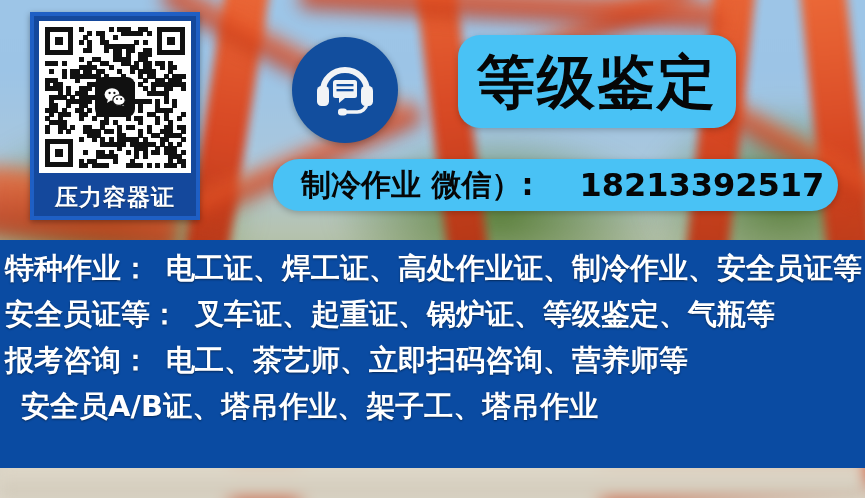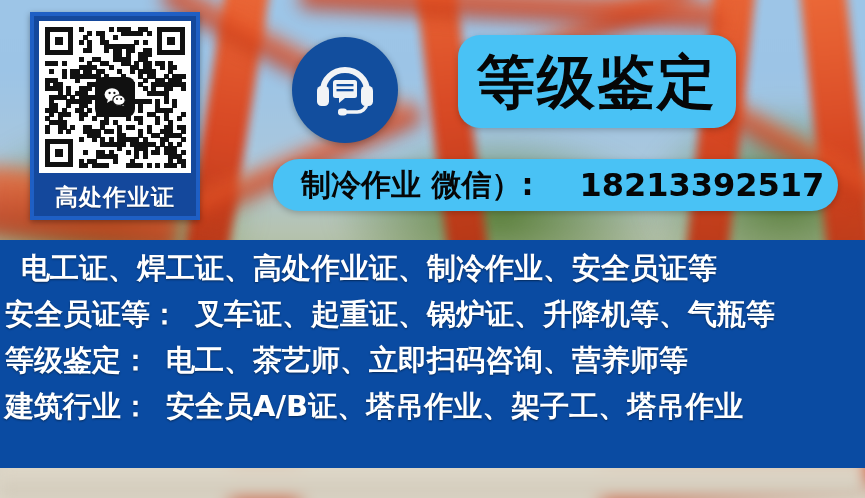--- a/index.html
+++ b/index.html
@@ -630,21 +630,21 @@
           <div class="qr-pix" style="left: 89.0909px; top: 135.758px; width: 5px; height: 5px;"></div>
           <div class="qr-pix" style="left: 93.3333px; top: 135.758px; width: 5px; height: 5px;"></div>
           <div class="qr-pix" style="left: 101.818px; top: 135.758px; width: 5px; height: 5px;"></div>
           <div class="qr-pix" style="left: 110.303px; top: 135.758px; width: 5px; height: 5px;"></div>
           <div class="qr-pix" style="left: 118.788px; top: 135.758px; width: 5px; height: 5px;"></div>
           <div class="qr-pix" style="left: 123.03px; top: 135.758px; width: 5px; height: 5px;"></div>
           <div class="qr-pix" style="left: 127.273px; top: 135.758px; width: 5px; height: 5px;"></div>
           <div class="qr-pix" style="left: 135.758px; top: 135.758px; width: 5px; height: 5px;"></div>
         </div>
     </div>
-    <div class="qr-caption">高处作业证</div>
+    <div class="qr-caption">压力容器证</div>
   </div>
 
   <div class="headset-circle">
     <svg width="64" height="62" viewBox="0 0 64 62" aria-hidden="true">
 
       <path d="M10 32 A22 21 0 0 1 54 32" fill="none" stroke="#f2f4f6" stroke-width="6" stroke-linecap="round"></path>
 
       <rect x="4" y="27" width="12" height="20" rx="4.5" fill="#f2f4f6"></rect>
       <rect x="48" y="27" width="12" height="20" rx="4.5" fill="#f2f4f6"></rect>
 
@@ -662,29 +662,29 @@
     <span>等级鉴定</span>
   </div>
 
   <div class="pill-phone">
     <span class="label">制冷作业 微信）:</span>
     <span class="number">18213392517</span>
   </div>
 
   <div class="list-panel">
     <div class="list-row">
+      <span class="cat">特种作业：</span>
       <span class="items">电工证、焊工证、高处作业证、制冷作业、安全员证等</span>
     </div>
     <div class="list-row">
       <span class="cat">安全员证等：</span>
-      <span class="items">叉车证、起重证、锅炉证、升降机等、气瓶等</span>
+      <span class="items">叉车证、起重证、锅炉证、等级鉴定、气瓶等</span>
     </div>
     <div class="list-row">
-      <span class="cat">等级鉴定：</span>
+      <span class="cat">报考咨询：</span>
       <span class="items">电工、茶艺师、立即扫码咨询、营养师等</span>
     </div>
     <div class="list-row">
-      <span class="cat">建筑行业：</span>
       <span class="items">安全员A/B证、塔吊作业、架子工、塔吊作业</span>
     </div>
   </div>
 
 </div>
 
 </body></html>

